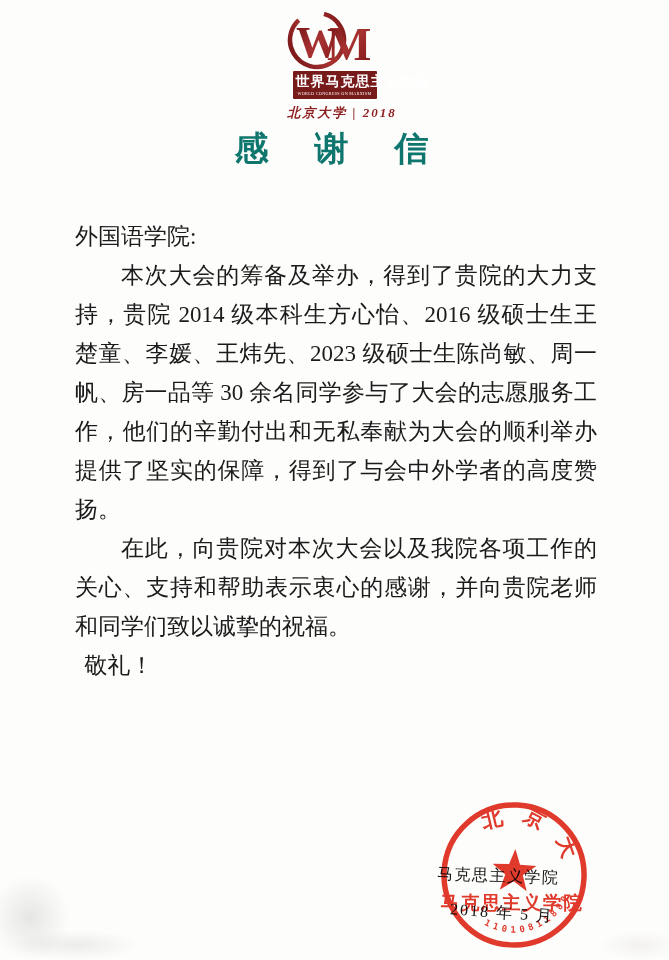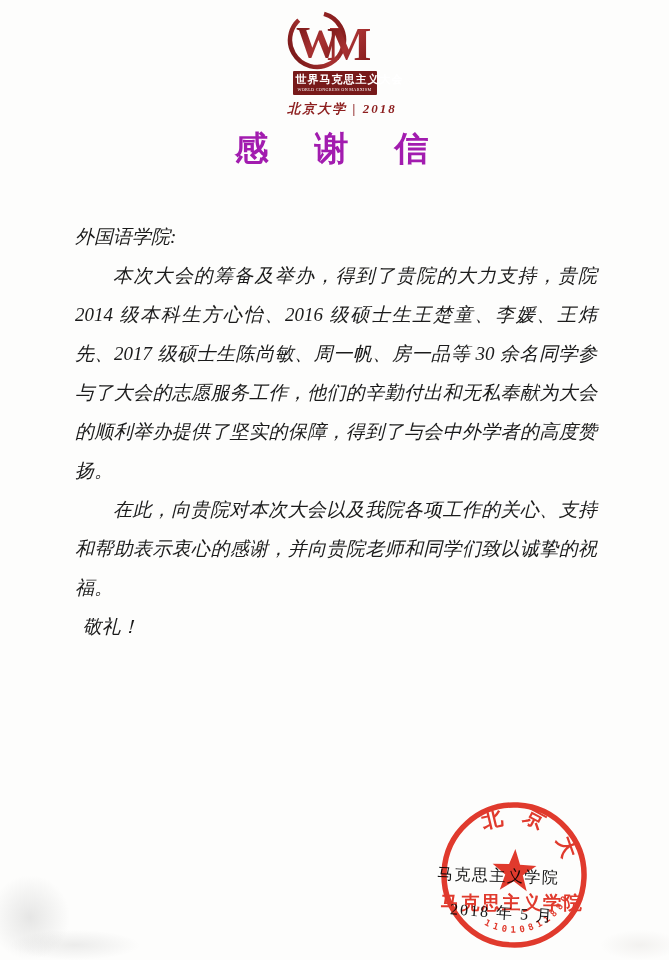--- a/index.html
+++ b/index.html
@@ -9,35 +9,35 @@
     font-family:"Liberation Serif","DejaVu Serif",serif;
     color:#1c1c1c;
   }
   
   .logo-block{position:absolute;top:6px;left:0;right:0;text-align:center;}
   .logo-mono{display:block;margin:0 auto;}
   .logo-banner{
     width:78px;margin:1px auto 0;background:#771a1a;color:#fff;
     padding:2px 3px 3px;border-radius:1px;line-height:1.25;
   }
-  .logo-banner .cn{font-size:11px;font-weight:bold;letter-spacing:1px;white-space:nowrap;}
+  .logo-banner .cn{font-size:14px;font-weight:bold;letter-spacing:1px;white-space:nowrap;}
   .logo-banner .en{font-size:4.2px;letter-spacing:.3px;white-space:nowrap;}
   .logo-tagline{
     margin-top:5px;font-size:13px;font-weight:bold;font-style:italic;
     color:#8d1f1f;letter-spacing:2px;padding-left:15px;
   }
   
   .title{
     position:absolute;top:126px;left:0;right:0;text-align:center;
-    font-size:34px;font-weight:bold;color:#a21caf;letter-spacing:6px;
+    font-size:34px;font-weight:bold;color:#0f766e;letter-spacing:6px;
   }
   
   .letter{
     position:absolute;top:217px;left:75px;width:522px;
-    font-size:19px;line-height:39px;color:#1b1b1b;font-style:italic;
+    font-size:23px;line-height:39px;color:#1b1b1b;
   }
   .letter p{margin:0;text-align:justify;}
   .letter .indent{text-indent:2em;}
   .closing-1{text-indent:2em;}
   .closing-2{text-indent:.4em;}
   
   .sig-name{
     position:absolute;left:437px;top:866px;font-size:16px;letter-spacing:1.5px;
     color:#161616;transform:rotate(2deg);white-space:nowrap;
   }
@@ -79,21 +79,21 @@
     <div class="cn">世界马克思主义大会</div>
     <div class="en">WORLD CONGRESS ON MARXISM</div>
   </div>
   <div class="logo-tagline">北京大学 | 2018</div>
 </div>
 
 <div class="title">感　谢　信</div>
 
 <div class="letter">
   <p>外国语学院:</p>
-  <p class="indent">本次大会的筹备及举办，得到了贵院的大力支持，贵院 2014 级本科生方心怡、2016 级硕士生王楚童、李媛、王炜先、2017 级硕士生陈尚敏、周一帆、房一品等 30 余名同学参与了大会的志愿服务工作，他们的辛勤付出和无私奉献为大会的顺利举办提供了坚实的保障，得到了与会中外学者的高度赞扬。</p>
+  <p class="indent">本次大会的筹备及举办，得到了贵院的大力支持，贵院 2014 级本科生方心怡、2016 级硕士生王楚童、李媛、王炜先、2023 级硕士生陈尚敏、周一帆、房一品等 30 余名同学参与了大会的志愿服务工作，他们的辛勤付出和无私奉献为大会的顺利举办提供了坚实的保障，得到了与会中外学者的高度赞扬。</p>
   <p class="indent">在此，向贵院对本次大会以及我院各项工作的关心、支持和帮助表示衷心的感谢，并向贵院老师和同学们致以诚挚的祝福。</p>
   <p class="closing-2">敬礼！</p>
 </div>
 
 <div class="sig-name">马克思主义学院</div>
 <div class="sig-date">2018 年 5 月</div>
 
 <svg class="seal" viewBox="0 0 175 175">
   <defs>
     <path id="sealTopArc" d="M 38 69 A 52 52 0 0 1 136 69" fill="none"></path>

